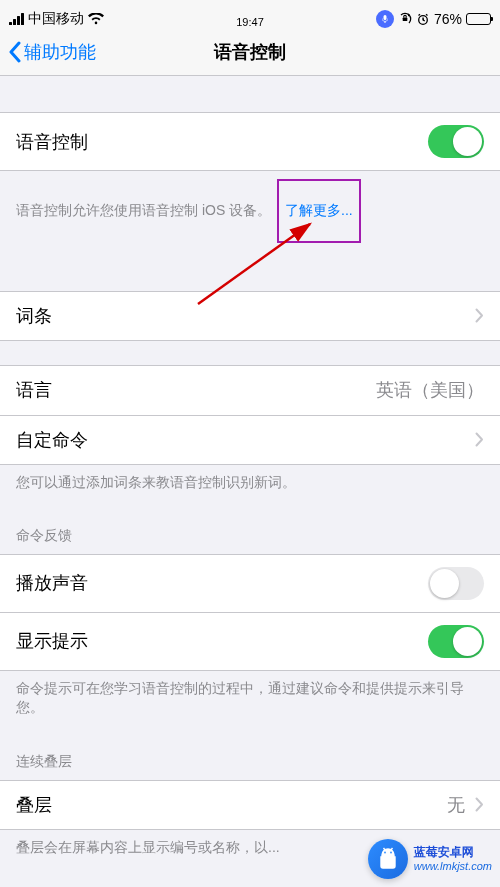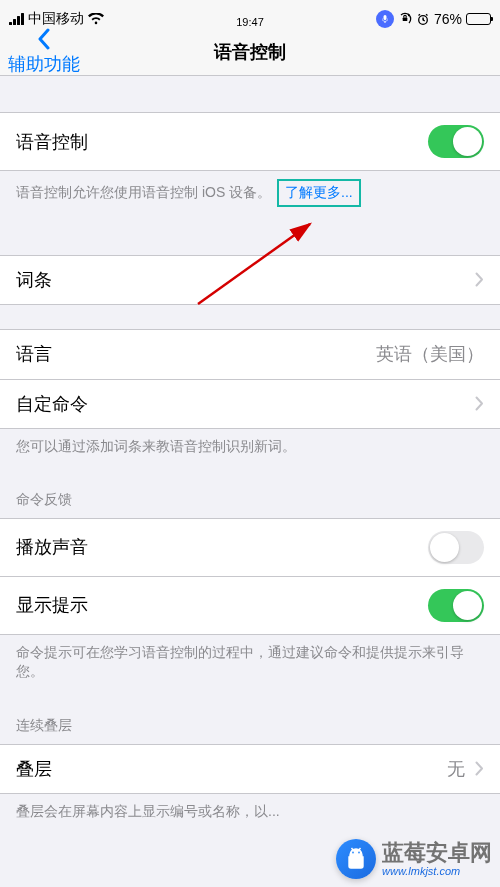--- a/index.html
+++ b/index.html
@@ -56,21 +56,20 @@
       align-items: center;
       background: #f7f7f7;
       position: relative;
       border-bottom: 0.5px solid #c7c7cc;
     }
     .nav-back {
       display: flex; align-items:center; gap: 2px;
       color: #007aff;
       font-size: 18px;
       padding: 0 8px;
-      flex-direction: column;
     }
     .nav-back svg { width: 14px; height: 22px; }
     .nav-title {
       position: absolute; left:50%; transform: translateX(-50%);
       font-size: 18px; font-weight: 600; color:#000;
     }
 
     .content { overflow-y: auto; height: calc(887px - 28px - 48px); }
 
     
@@ -107,23 +106,23 @@
     .footer-text, .header-text {
       font-size: 14px;
       color: #8a8a8e;
       padding: 8px 16px 8px;
       line-height: 1.4;
     }
     .footer-text .link { color: #007aff; }
 
     
     .learn-more-box {
-      border: 2px solid #14b8a6;
+      border: 2px solid #a21caf;
       display:inline-block;
-      padding: 2px 6px;
+      padding: 20px 6px;
       margin-left: 2px;
     }
 
     
     .arrow-annotation {
       position: absolute;
       left: 180px;
       top: 218px;
       pointer-events: none;
       z-index: 50;
@@ -140,21 +139,21 @@
       z-index: 60;
     }
     .wm-logo {
       width: 40px; height: 40px; border-radius: 50%;
       background: linear-gradient(135deg,#2d8cff,#1b6be0);
       display:flex; align-items:center; justify-content:center;
       box-shadow: 0 2px 6px rgba(0,0,0,0.2);
     }
     .wm-logo svg { width:24px; height:24px; }
     .wm-text { display:flex; flex-direction:column; line-height:1.1; }
-    .wm-text .t1 { font-size:22px; font-weight:700; color:#737373; }
+    .wm-text .t1 { font-size:12px; font-weight:700; color:#1d4ed8; }
     .wm-text .t2 { font-size:11px; color:#1b6be0;font-style:italic; }
   </style>
 </head>
 <body>
 
 <div class="status-bar">
   <div class="status-left">
     <span class="signal-bars">
       <span></span>
         <span></span>

